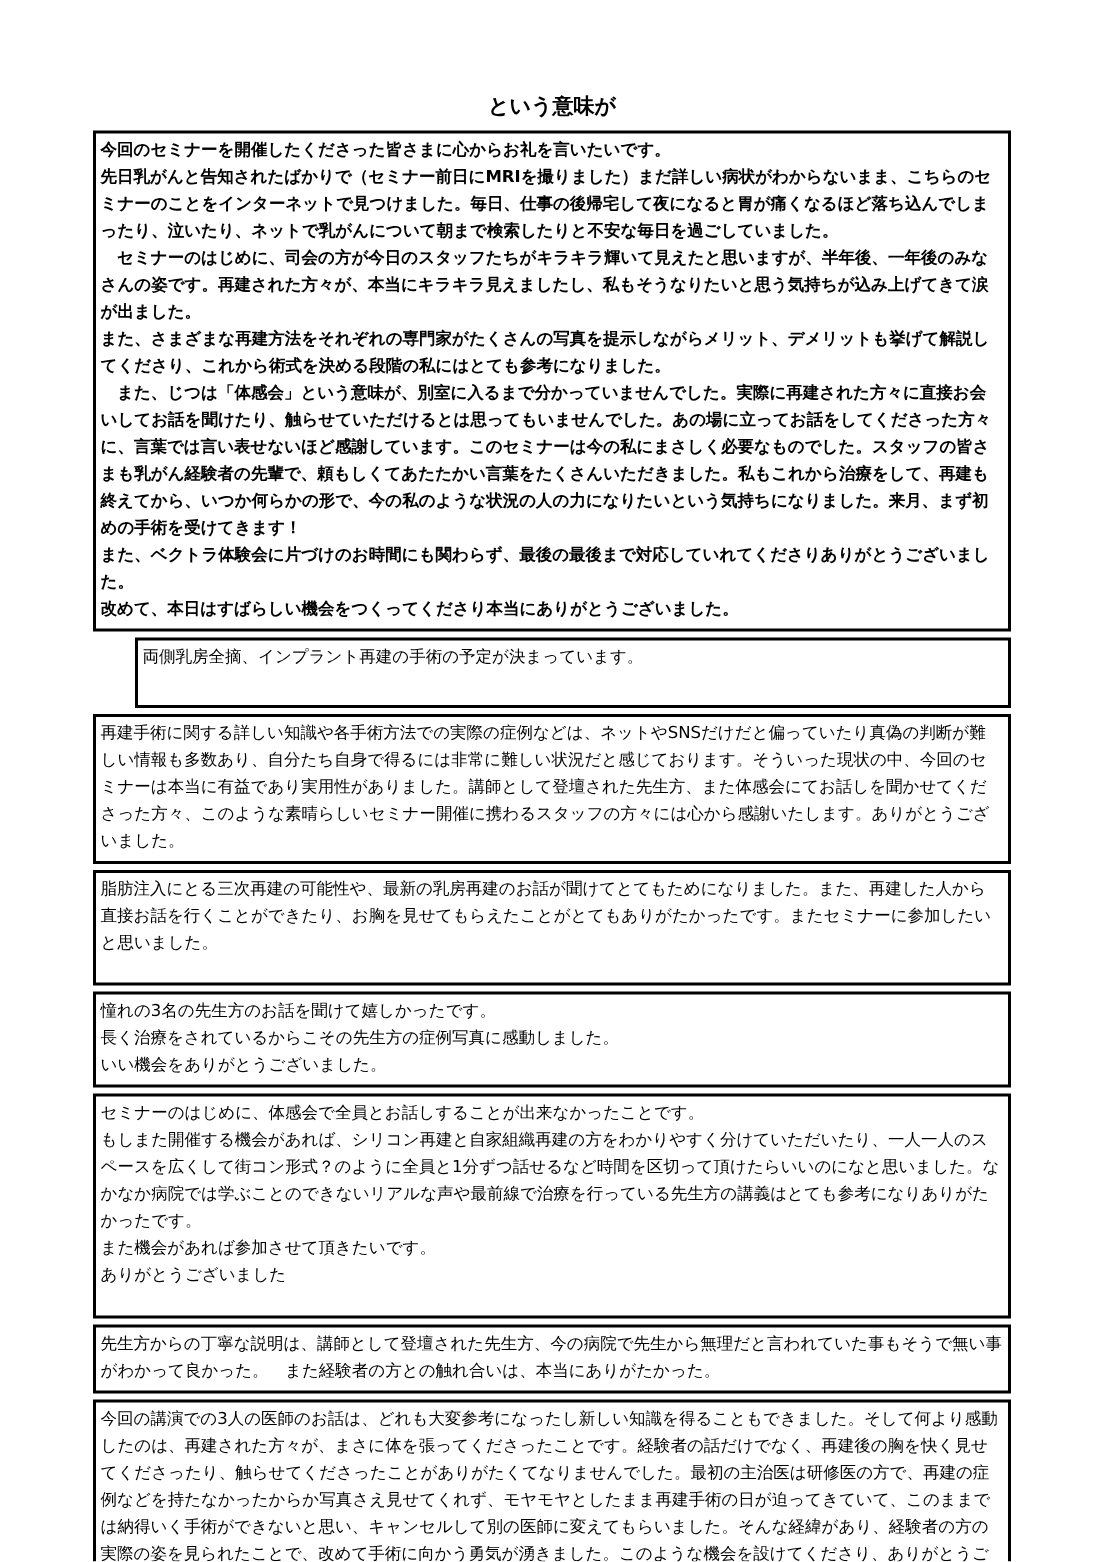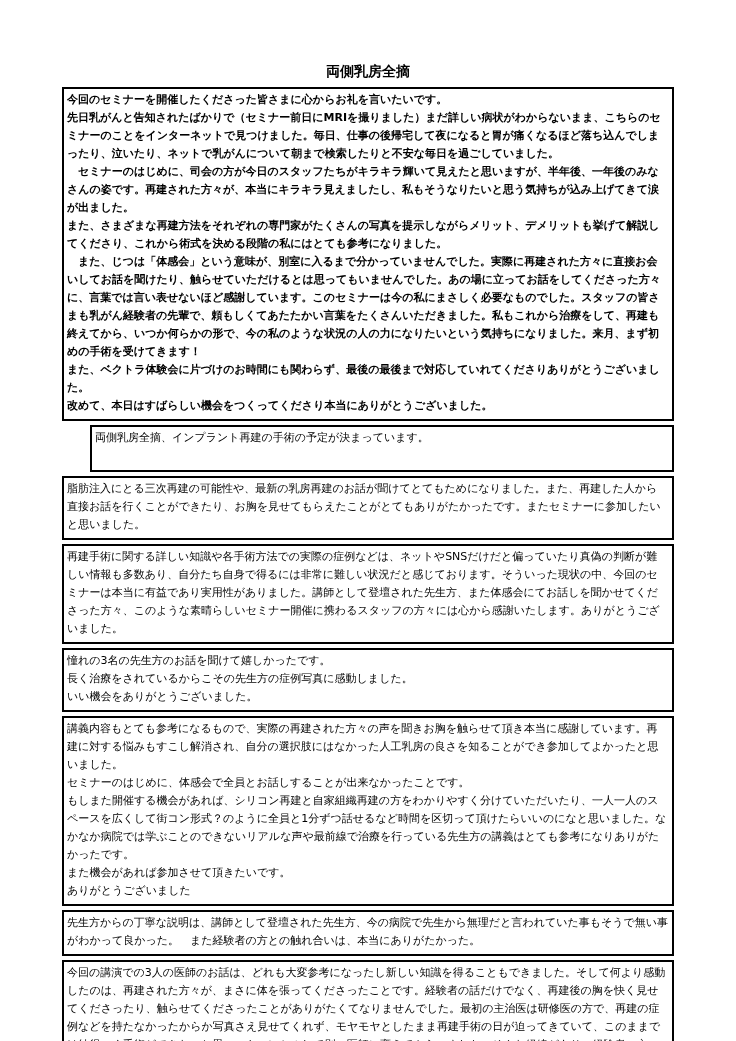--- a/index.html
+++ b/index.html
@@ -54,47 +54,46 @@
   .comment:nth-child(4) { min-height: 77px; }
   .comment:nth-child(5) { min-height: 54px; }
   .comment:nth-child(6) { min-height: 150px; }
   .comment:nth-child(7) { min-height: 45px; }
   .comment:nth-child(8) { min-height: 113px; }
 </style>
 </head>
 <body>
 
 <div class="page">
-  <h1 class="title">両側乳房全摘</h1>
+  <h1 class="title">という意味が</h1>
   <div class="comments" id="comments">
       <div class="comment">
         <p>今回のセミナーを開催したくださった皆さまに心からお礼を言いたいです。</p>
         <p>先日乳がんと告知されたばかりで（セミナー前日にMRIを撮りました）まだ詳しい病状がわからないまま、こちらのセミナーのことをインターネットで見つけました。毎日、仕事の後帰宅して夜になると胃が痛くなるほど落ち込んでしまったり、泣いたり、ネットで乳がんについて朝まで検索したりと不安な毎日を過ごしていました。</p>
         <p>　セミナーのはじめに、司会の方が今日のスタッフたちがキラキラ輝いて見えたと思いますが、半年後、一年後のみなさんの姿です。再建された方々が、本当にキラキラ見えましたし、私もそうなりたいと思う気持ちが込み上げてきて涙が出ました。</p>
         <p>また、さまざまな再建方法をそれぞれの専門家がたくさんの写真を提示しながらメリット、デメリットも挙げて解説してくださり、これから術式を決める段階の私にはとても参考になりました。</p>
         <p>　また、じつは「体感会」という意味が、別室に入るまで分かっていませんでした。実際に再建された方々に直接お会いしてお話を聞けたり、触らせていただけるとは思ってもいませんでした。あの場に立ってお話をしてくださった方々に、言葉では言い表せないほど感謝しています。このセミナーは今の私にまさしく必要なものでした。スタッフの皆さまも乳がん経験者の先輩で、頼もしくてあたたかい言葉をたくさんいただきました。私もこれから治療をして、再建も終えてから、いつか何らかの形で、今の私のような状況の人の力になりたいという気持ちになりました。来月、まず初めの手術を受けてきます！</p>
         <p>また、ベクトラ体験会に片づけのお時間にも関わらず、最後の最後まで対応していれてくださりありがとうございました。</p>
         <p>改めて、本日はすばらしい機会をつくってくださり本当にありがとうございました。</p>
       </div>
       <div class="comment">
         <p>両側乳房全摘、インプラント再建の手術の予定が決まっています。</p>
       </div>
       <div class="comment">
-        <p>脂肪注入にとる三次再建の可能性や、最新の乳房再建のお話が聞けてとてもためになりました。また、再建した人から直接お話を行くことができたり、お胸を見せてもらえたことがとてもありがたかったです。またセミナーに参加したいと思いました。</p>
+        <p>再建手術に関する詳しい知識や各手術方法での実際の症例などは、ネットやSNSだけだと偏っていたり真偽の判断が難しい情報も多数あり、自分たち自身で得るには非常に難しい状況だと感じております。そういった現状の中、今回のセミナーは本当に有益であり実用性がありました。講師として登壇された先生方、また体感会にてお話しを聞かせてくださった方々、このような素晴らしいセミナー開催に携わるスタッフの方々には心から感謝いたします。ありがとうございました。</p>
       </div>
       <div class="comment">
-        <p>再建手術に関する詳しい知識や各手術方法での実際の症例などは、ネットやSNSだけだと偏っていたり真偽の判断が難しい情報も多数あり、自分たち自身で得るには非常に難しい状況だと感じております。そういった現状の中、今回のセミナーは本当に有益であり実用性がありました。講師として登壇された先生方、また体感会にてお話しを聞かせてくださった方々、このような素晴らしいセミナー開催に携わるスタッフの方々には心から感謝いたします。ありがとうございました。</p>
+        <p>脂肪注入にとる三次再建の可能性や、最新の乳房再建のお話が聞けてとてもためになりました。また、再建した人から直接お話を行くことができたり、お胸を見せてもらえたことがとてもありがたかったです。またセミナーに参加したいと思いました。</p>
       </div>
       <div class="comment">
         <p>憧れの3名の先生方のお話を聞けて嬉しかったです。</p>
         <p>長く治療をされているからこその先生方の症例写真に感動しました。</p>
         <p>いい機会をありがとうございました。</p>
       </div>
       <div class="comment">
-        <p>講義内容もとても参考になるもので、実際の再建された方々の声を聞きお胸を触らせて頂き本当に感謝しています。再建に対する悩みもすこし解消され、自分の選択肢にはなかった人工乳房の良さを知ることができ参加してよかったと思いました。</p>
         <p>セミナーのはじめに、体感会で全員とお話しすることが出来なかったことです。</p>
         <p>もしまた開催する機会があれば、シリコン再建と自家組織再建の方をわかりやすく分けていただいたり、一人一人のスペースを広くして街コン形式？のように全員と1分ずつ話せるなど時間を区切って頂けたらいいのになと思いました。なかなか病院では学ぶことのできないリアルな声や最前線で治療を行っている先生方の講義はとても参考になりありがたかったです。</p>
         <p>また機会があれば参加させて頂きたいです。</p>
         <p>ありがとうございました</p>
       </div>
       <div class="comment">
         <p>先生方からの丁寧な説明は、講師として登壇された先生方、今の病院で先生から無理だと言われていた事もそうで無い事がわかって良かった。　また経験者の方との触れ合いは、本当にありがたかった。</p>
       </div>
       <div class="comment">
         <p>今回の講演での3人の医師のお話は、どれも大変参考になったし新しい知識を得ることもできました。そして何より感動したのは、再建された方々が、まさに体を張ってくださったことです。経験者の話だけでなく、再建後の胸を快く見せてくださったり、触らせてくださったことがありがたくてなりませんでした。最初の主治医は研修医の方で、再建の症例などを持たなかったからか写真さえ見せてくれず、モヤモヤとしたまま再建手術の日が迫ってきていて、このままでは納得いく手術ができないと思い、キャンセルして別の医師に変えてもらいました。そんな経緯があり、経験者の方の実際の姿を見られたことで、改めて手術に向かう勇気が湧きました。このような機会を設けてくださり、ありがとうございました。</p>

